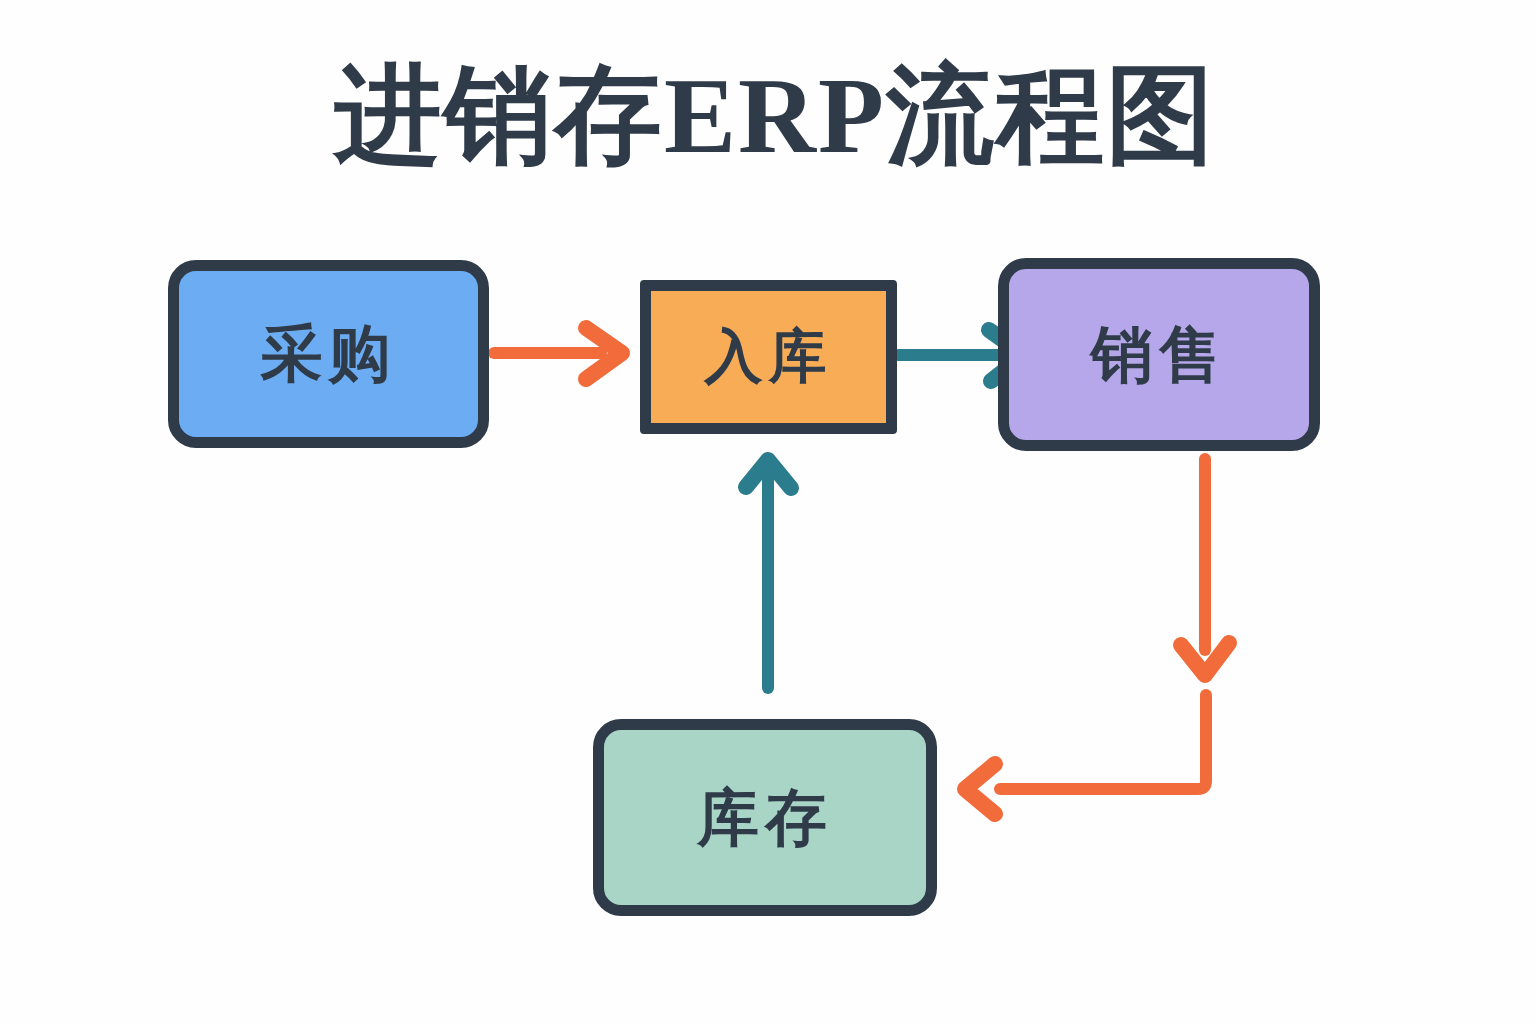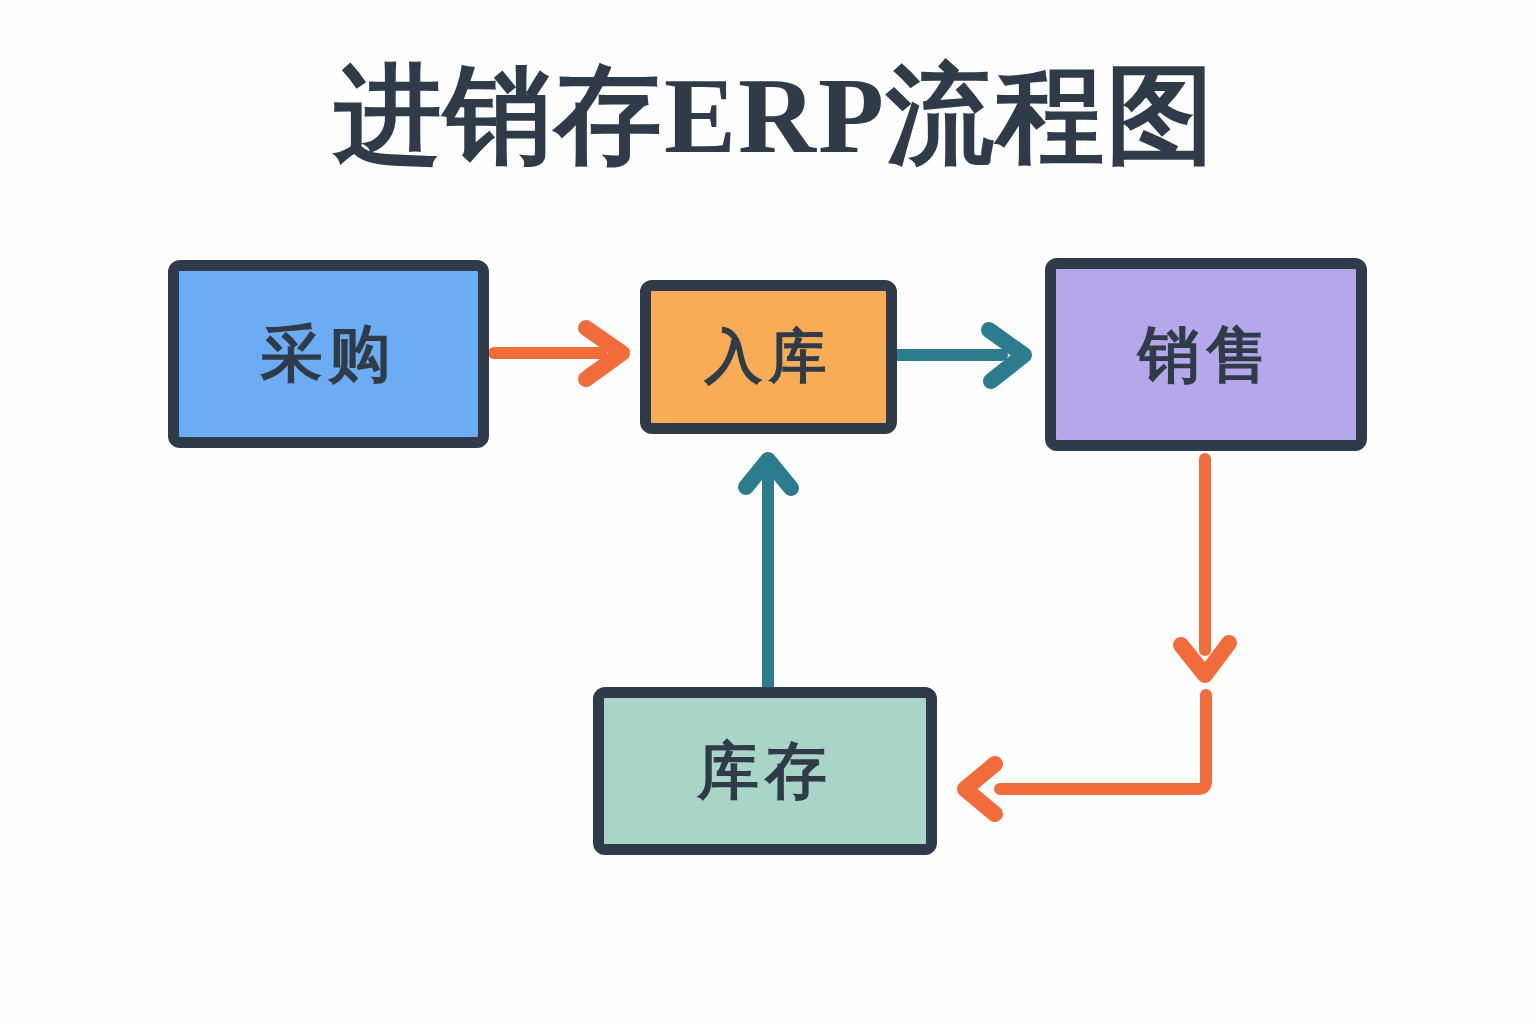--- a/index.html
+++ b/index.html
@@ -43,34 +43,34 @@
   .edge-orange path { stroke: var(--arrow-orange, #f26b3a); }
   .edge-teal   path { stroke: var(--arrow-teal, #2b7d8e); }
   .shaft { stroke-width: 12px; }
   .head  { stroke-width: 16px; }
   .node {
     position: absolute;
     display: flex;
     align-items: center;
     justify-content: center;
     border: 11px solid var(--ink, #2f3b49);
-    border-radius: 12px;
+    border-radius: 28px;
     box-sizing: border-box;
   }
   .node span {
     font-size: 62px;
     font-weight: 700;
     letter-spacing: 6px;
     color: var(--ink, #2f3b49);
   }
   .node-purchase  { left: 168px; top: 260px; width: 321px; height: 188px; background: var(--box-blue,   #6bacf2); }
-  .node-inbound   { left: 640px; top: 280px; width: 257px; height: 154px; background: var(--box-orange, #f7ac55); border-radius: 12px; }
+  .node-inbound   { left: 640px; top: 280px; width: 257px; height: 154px; background: var(--box-orange, #f7ac55); border-radius: 4px; }
   .node-inbound span { font-size: 58px; }
-  .node-sales     { left: 1045px; top: 258px; width: 322px; height: 193px; background: var(--box-purple, #b5a7e9); }
-  .node-inventory { left: 593px;  top: 687px; width: 344px; height: 168px; background: var(--box-green,  #a8d5c6); }
+  .node-sales     { left: 998px; top: 258px; width: 322px; height: 193px; background: var(--box-purple, #b5a7e9); }
+  .node-inventory { left: 593px;  top: 719px; width: 344px; height: 197px; background: var(--box-green,  #a8d5c6); }
 </style>
 </head>
 <body>
 
 <div class="canvas">
 
   <h1 class="title">进销存ERP流程图</h1>
 
   <svg class="edges" viewBox="0 0 1536 1024" aria-hidden="true">
     <g class="edge-orange">

